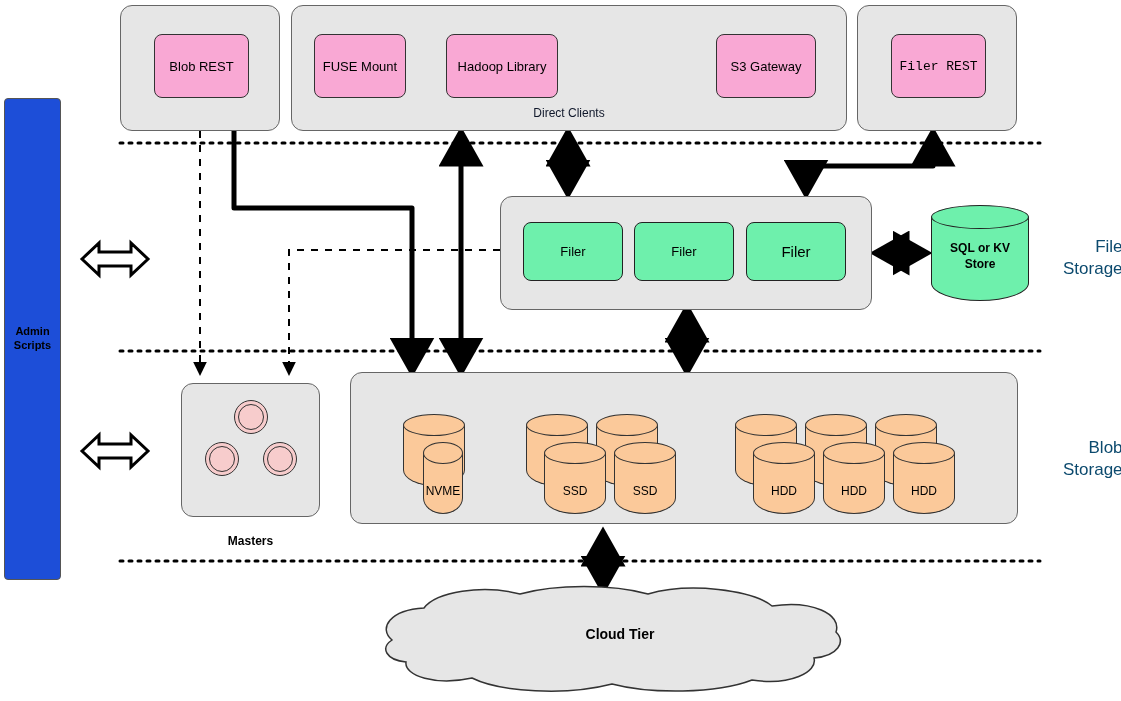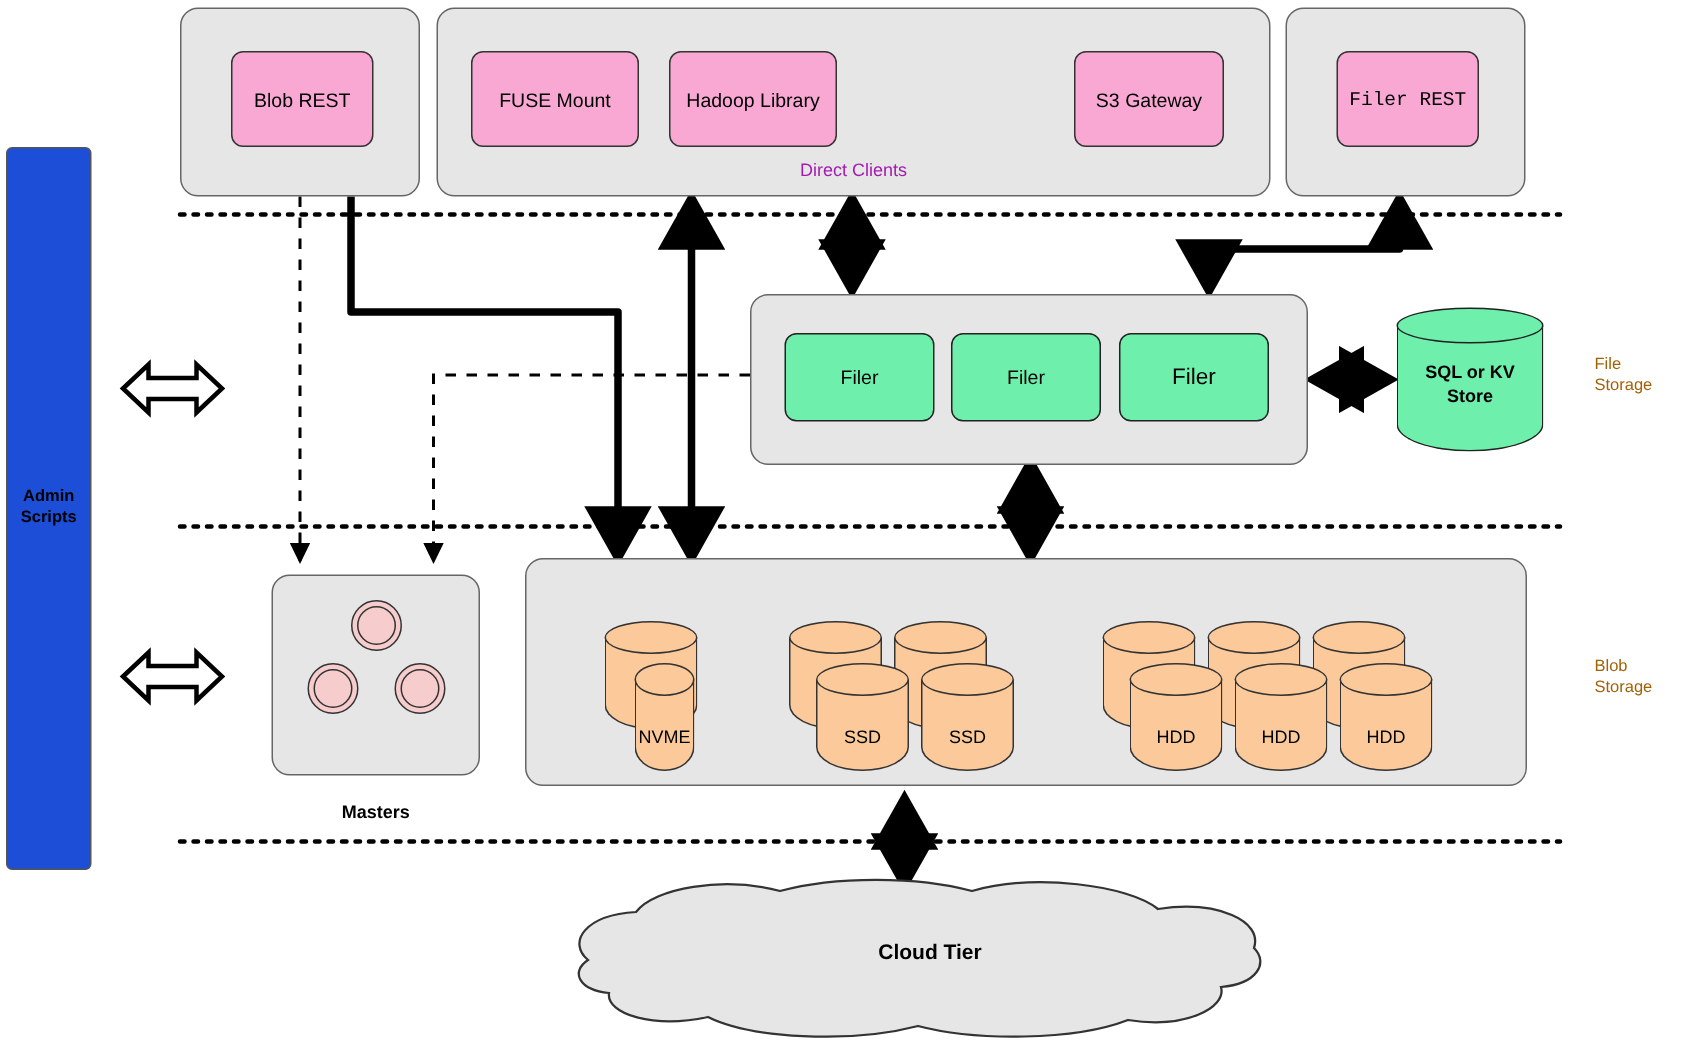--- a/index.html
+++ b/index.html
@@ -21,21 +21,21 @@
   .group {
     background: #e6e6e6;
     border: 1px solid #666666;
     border-radius: 12px;
   }
   .group-label {
     position: absolute;
     left: 0; right: 0;
     text-align: center;
     font-size: 12px;
-    color: #a21caf;
+    color: #0f172a;
   }
 
   
   .node-orange {
     background: #f9a8d4;
     border: 1px solid #333333;
     border-radius: 8px;
     display: flex;
     align-items: center;
     justify-content: center;
@@ -69,24 +69,24 @@
   .admin-panel span {
     font-size: 11px;
     font-weight: bold;
     text-align: center;
     line-height: 1.25;
     color: #000;
   }
 
   
   .tier-label {
-    font-size: 11px;
-    color: #a16207;
+    font-size: 17px;
+    color: #0c4a6e;
     line-height: 1.3;
-    text-align: left;
+    text-align: right;
   }
 
   
   .master-circle {
     position: absolute;
     border-radius: 50%;
     background: #f7cccc;
     border: 1px solid #333;
   }
   .master-circle::after {
@@ -219,21 +219,21 @@
     <span>
       <span>Admin</span><br><span>Scripts</span>
     </span>
   </div>
 
   <div class="abs group" style="left:120px; top:5px; width:160px; height:126px;">
     <div class="abs node-orange" style="left:33px; top:28px; width:95px; height:64px;">Blob REST</div>
   </div>
 
   <div class="abs group" style="left:291px; top:5px; width:556px; height:126px;">
-    <div class="abs node-orange" style="left:22px; top:28px; width:112px; height:64px;">FUSE Mount</div>
+    <div class="abs node-orange" style="left:22px; top:28px; width:92px; height:64px;">FUSE Mount</div>
     <div class="abs node-orange" style="left:154px; top:28px; width:112px; height:64px;">Hadoop Library</div>
     <div class="abs node-orange" style="left:424px; top:28px; width:100px; height:64px;">S3 Gateway</div>
     <div class="group-label" style="top:100px;">Direct Clients</div>
   </div>
 
   <div class="abs group" style="left:857px; top:5px; width:160px; height:126px;">
     <div class="abs node-orange" style="left:33px; top:28px; width:95px; height:64px;font-family:Liberation Mono, monospace;">Filer REST</div>
   </div>
 
   <div class="abs group" style="left:500px; top:196px; width:372px; height:114px;">

